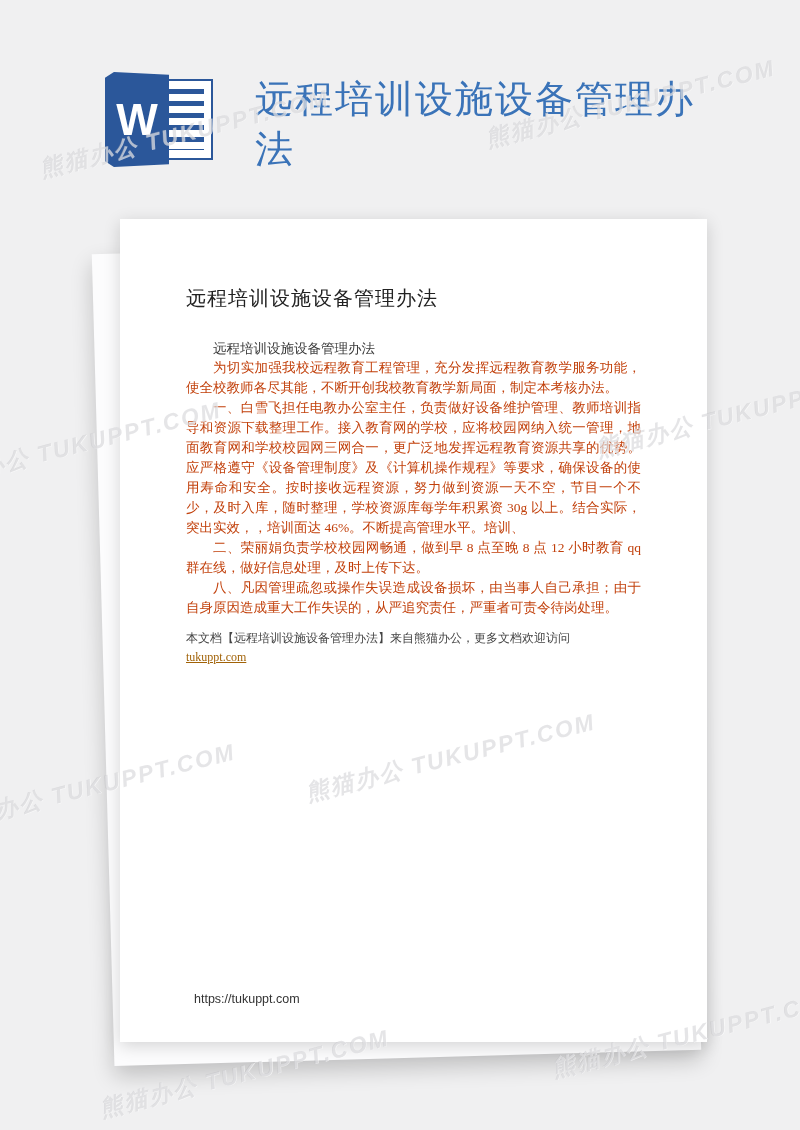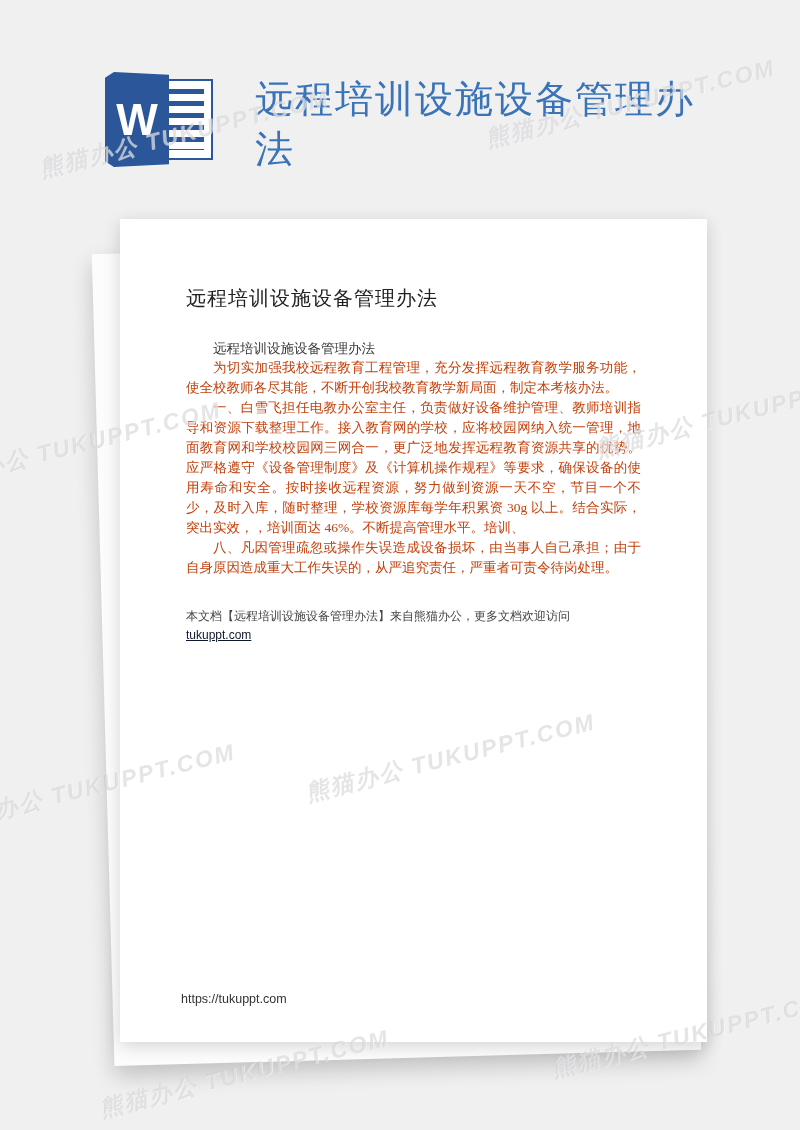--- a/index.html
+++ b/index.html
@@ -140,37 +140,37 @@
   }
   .doc-body p {
     margin-top: 0;
     font-size: 13.5px;
     line-height: 20px;
     text-indent: 2em;
     text-align: justify;
     color: #c2410c;
   }
   .source-note {
-    margin-top: 30px;
+    margin-top: 12px;
     font-size: 12px;
     line-height: 17px;
     color: #444444;
   }
   .source-link {
     display: inline-block;
     margin-top: 1px;
-    font-family: Liberation Sans, sans-serif;
+    font-family: Liberation Serif, serif;
     font-size: 12px;
-    color: #0f172a;
+    color: #a16207;
     text-decoration: underline;
     cursor: pointer;
   }
   .page-footer-url {
     position: absolute;
-    left: 61px;
+    left: 74px;
     bottom: 36px;
     font-family: "Liberation Sans", sans-serif;
     font-size: 12.5px;
     color: #333333;
   }
 </style>
 </head>
 <body>
 
 <div class="canvas">
@@ -201,20 +201,21 @@
   <div class="sheet-wrap">
     <div class="sheet-back"></div>
 
     <div class="sheet">
       <div class="doc-heading">远程培训设施设备管理办法</div>
       <div class="doc-subheading">远程培训设施设备管理办法</div>
 
       <div class="doc-body">
         <p>为切实加强我校远程教育工程管理，充分发挥远程教育教学服务功能，使全校教师各尽其能，不断开创我校教育教学新局面，制定本考核办法。</p>
         <p>一、白雪飞担任电教办公室主任，负责做好设备维护管理、教师培训指导和资源下载整理工作。接入教育网的学校，应将校园网纳入统一管理，地面教育网和学校校园网三网合一，更广泛地发挥远程教育资源共享的优势。应严格遵守《设备管理制度》及《计算机操作规程》等要求，确保设备的使用寿命和安全。按时接收远程资源，努力做到资源一天不空，节目一个不少，及时入库，随时整理，学校资源库每学年积累资 30g 以上。结合实际，突出实效，，培训面达 46%。不断提高管理水平。培训、</p>
+        <p>二、荣丽娟负责学校校园网畅通，做到早 8 点至晚 8 点 12 小时教育 qq 群在线，做好信息处理，及时上传下达。</p>
         <p>八、凡因管理疏忽或操作失误造成设备损坏，由当事人自己承担；由于自身原因造成重大工作失误的，从严追究责任，严重者可责令待岗处理。</p>
       </div>
 
       <div class="source-note">本文档【远程培训设施设备管理办法】来自熊猫办公，更多文档欢迎访问</div>
       <a class="source-link">tukuppt.com</a>
 
       <div class="page-footer-url">https://tukuppt.com</div>
     </div>
   </div>
 

